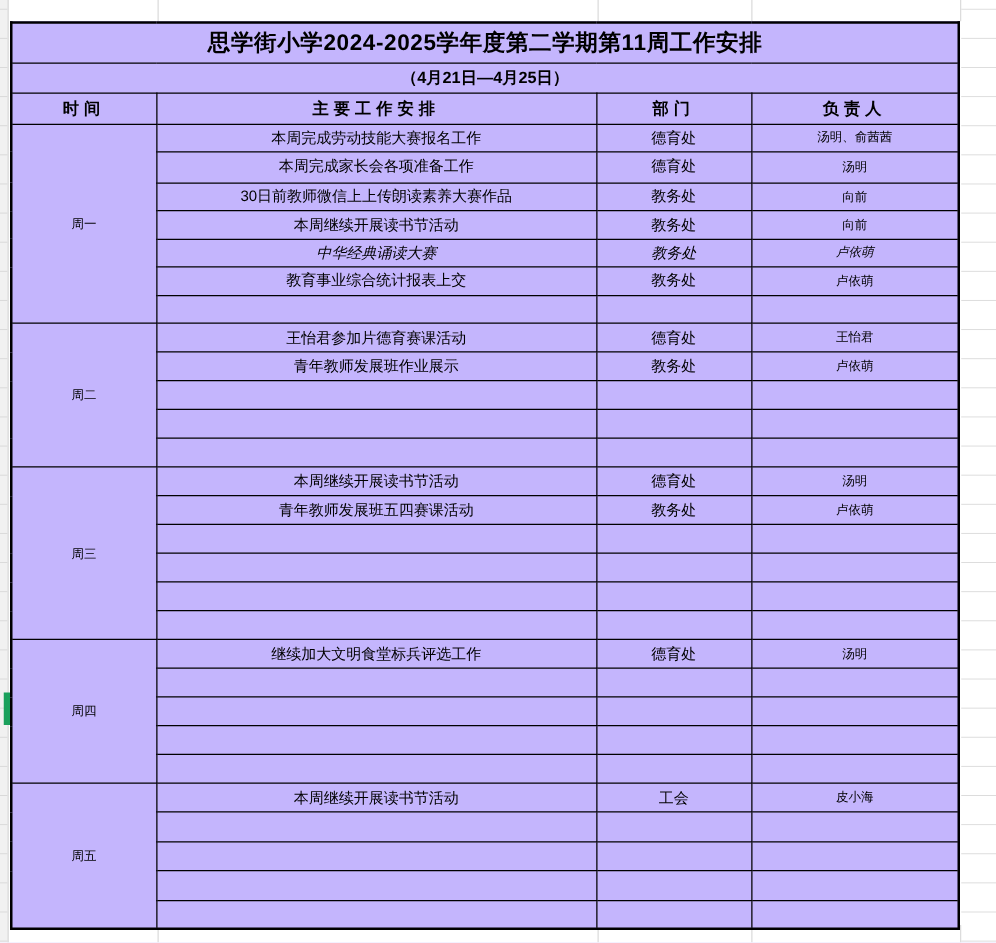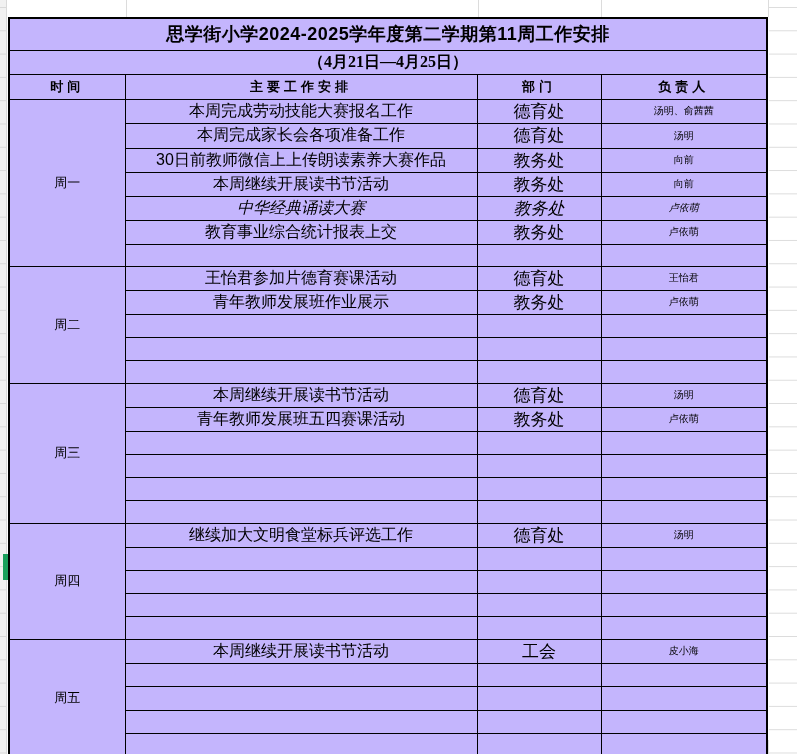--- a/index.html
+++ b/index.html
@@ -29,25 +29,25 @@
   table.worktable{
     position:absolute; left:8px; top:17px; width:758px;
     border-collapse:collapse; table-layout:fixed; background:#c4b5fd;
     border:2px solid #000;
   }
   .worktable td{
     border:1px solid #000; text-align:center; vertical-align:middle;
     padding:0 2px; overflow:hidden; white-space:nowrap;
   }
   .title-row td{ height:32px; font-size:18px; font-weight:bold; letter-spacing:0.5px; }
-  .subtitle-row td{ height:24px; font-size:16px; font-weight:bold;font-family:Liberation Serif, serif; }
+  .subtitle-row td{ height:24px; font-size:13px; font-weight:bold; }
   .header-row td{ height:25px; font-size:13px; font-weight:bold; letter-spacing:4px; }
-  .day-cell{ font-size:13px; }
-  .task-cell{ font-size:16px; }
-  .dept-cell{ font-size:17px; }
+  .day-cell{ font-size:10px; }
+  .task-cell{ font-size:12px; }
+  .dept-cell{ font-size:12px; }
   .person-cell{ font-size:10px; }
 </style>
 </head>
 <body>
 
 <div class="sheet">
 
   <div class="row-header-strip"></div>
   <div class="vline top" style="left:126px"></div>
   <div class="vline top" style="left:478px"></div>

